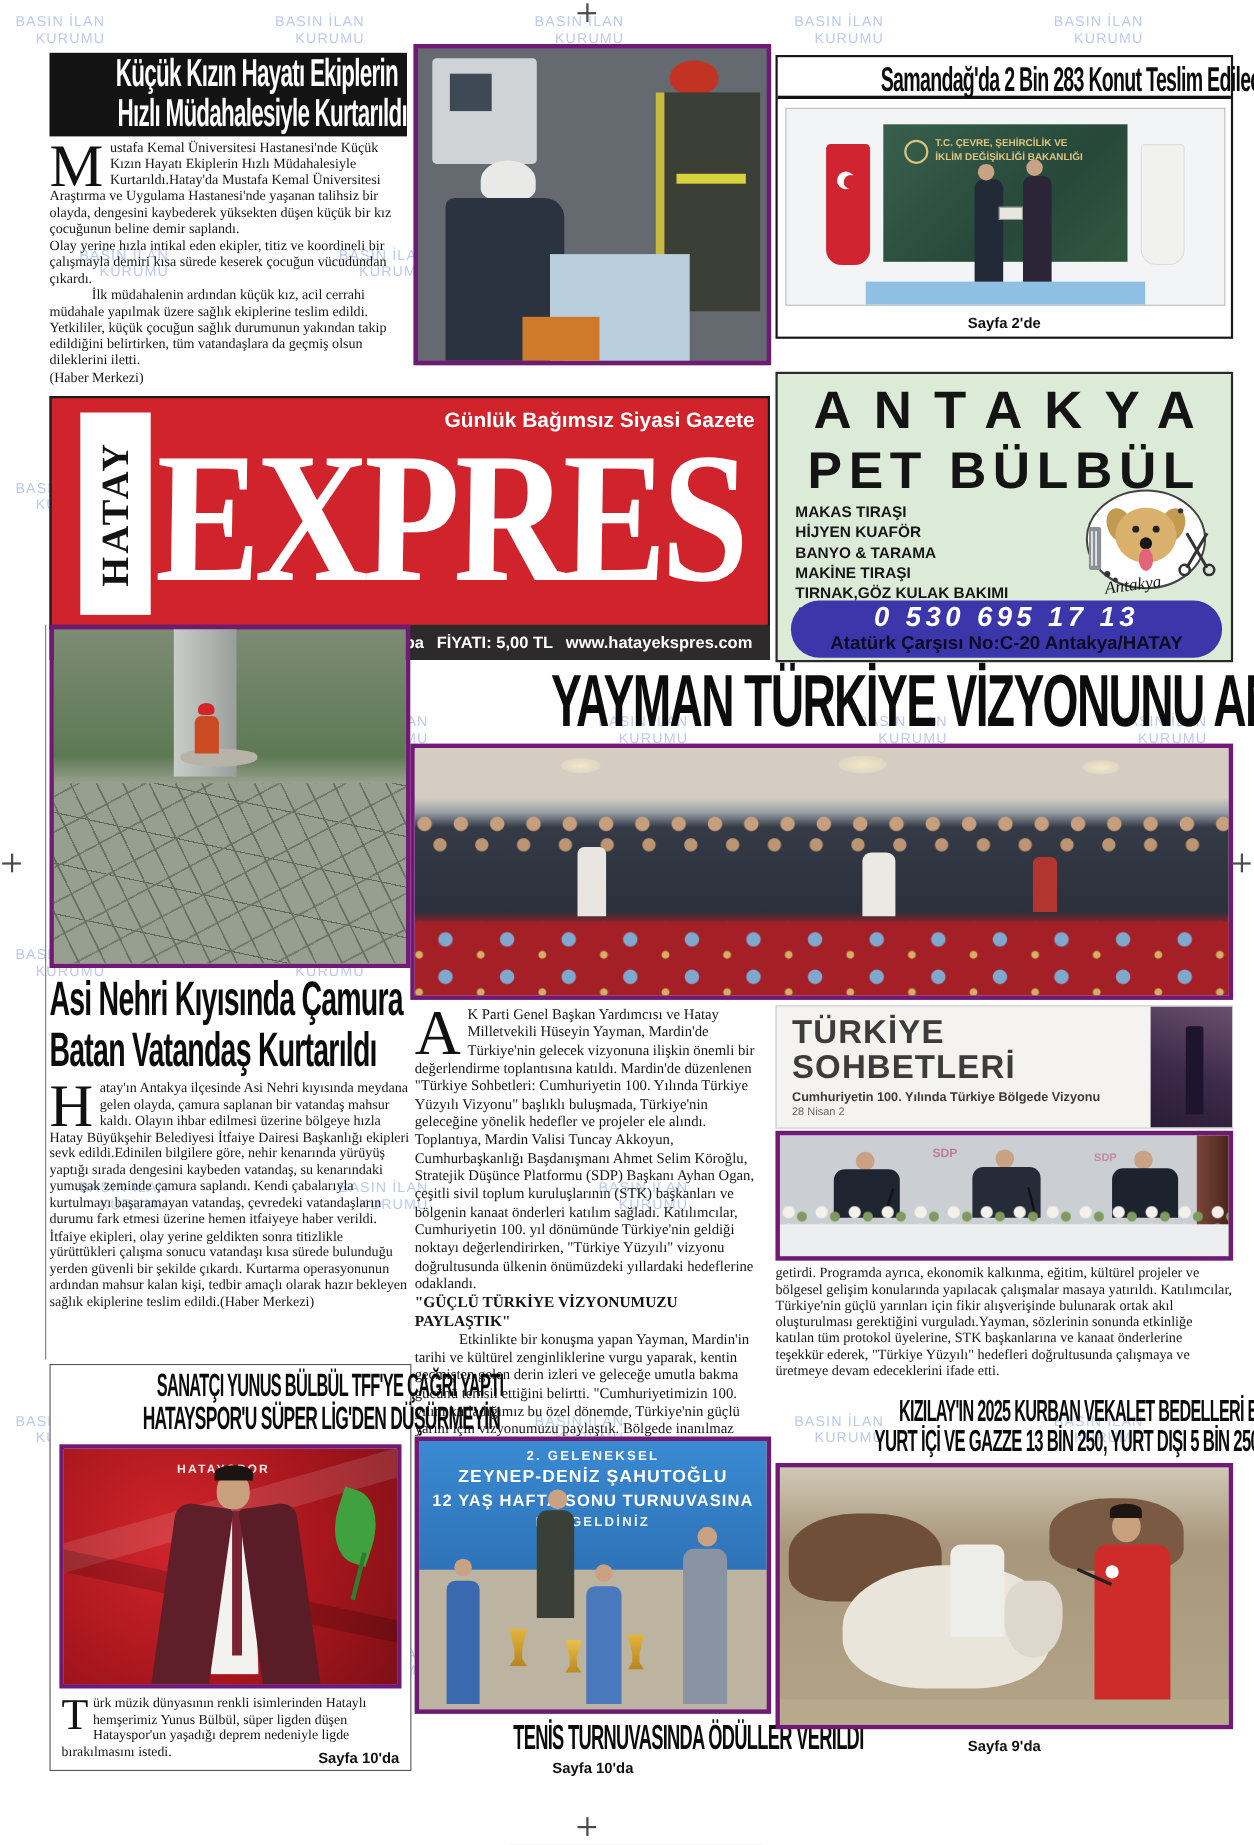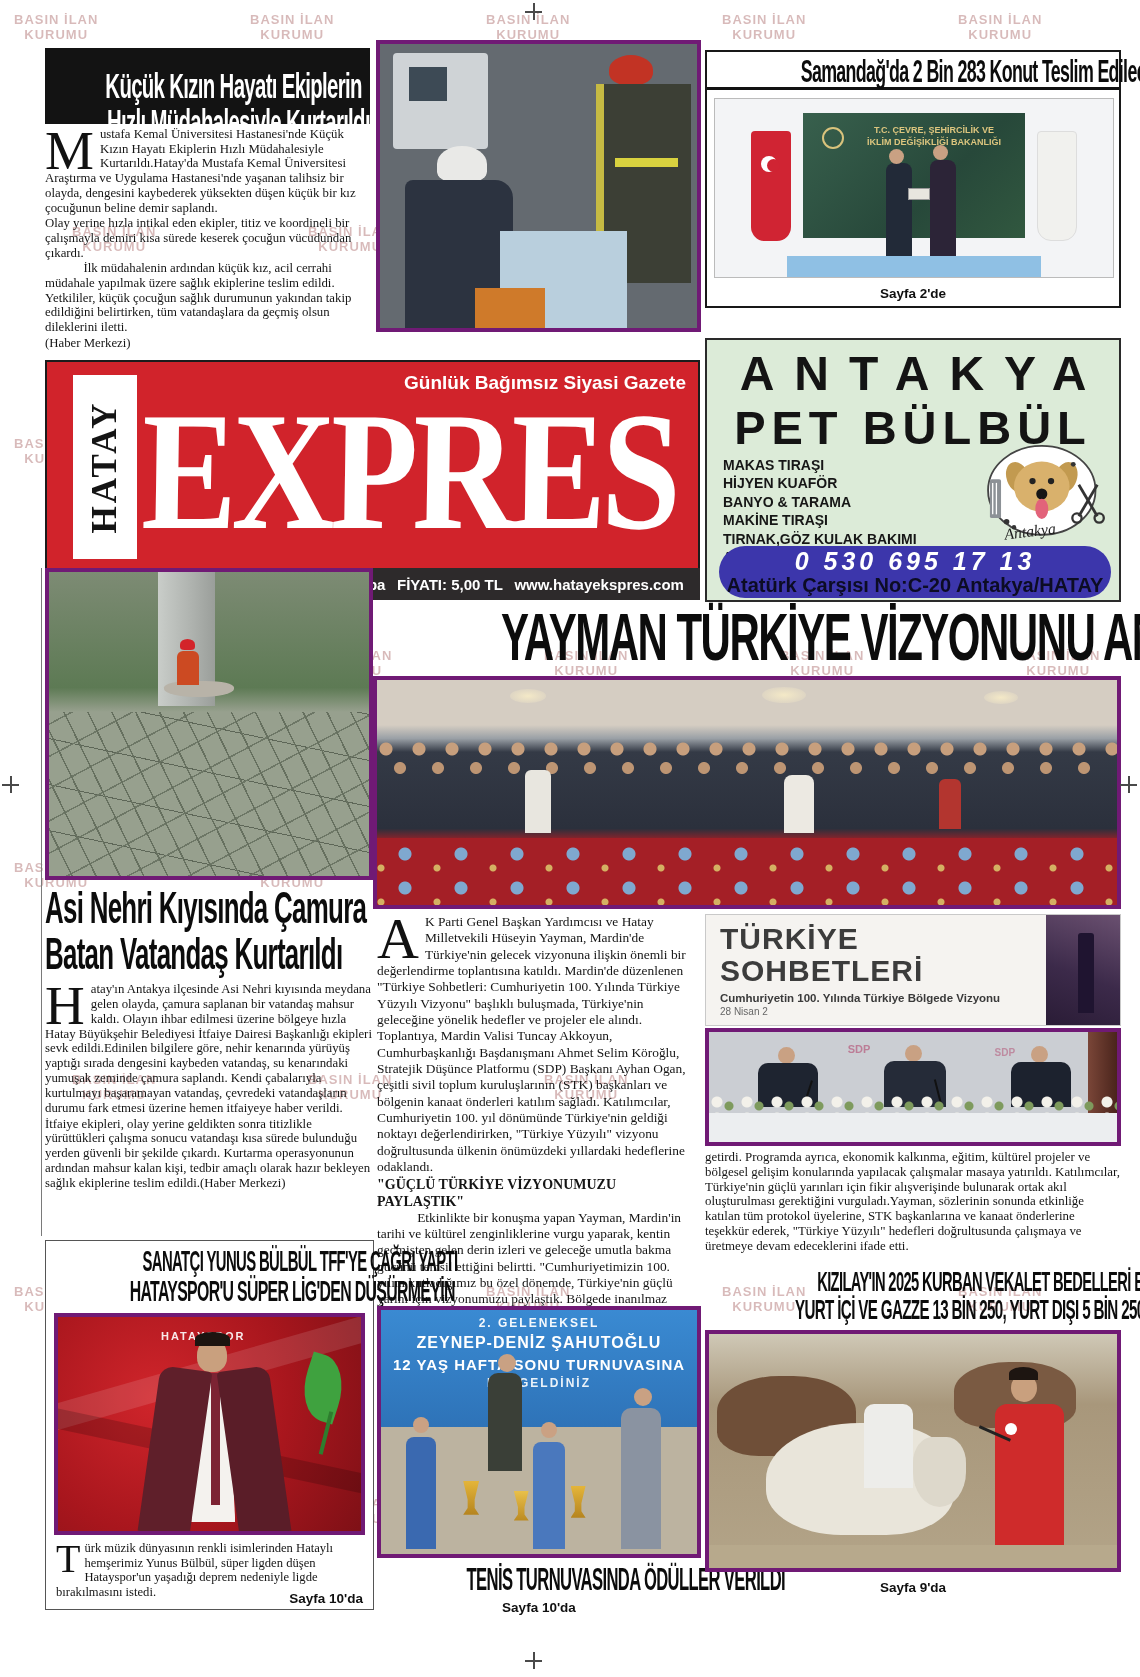--- a/index.html
+++ b/index.html
@@ -10,43 +10,43 @@
   .ph-el{position:absolute}
   .serif{font-family:"Liberation Serif",serif;color:#151515}
   .body-text{font-size:13px;line-height:1.17;text-align:left}
   .body-text p{margin-bottom:1px}
   .indent{text-indent:3em}
   .dropcap{float:left;font-family:"Liberation Serif",serif;font-size:55px;line-height:41px;padding:3px 6px 0 0;font-weight:400;color:#111}
   .cond{display:inline-block;white-space:nowrap;font-weight:700;letter-spacing:-1px;color:#0c0c0c;font-family:"Liberation Sans",sans-serif}
   .hl-center{text-align:center;overflow:visible}
   .pageref{font-weight:700;font-size:13.5px;color:#101010}
   .caption-center{text-align:center;font-weight:700;font-size:13.5px;color:#101010}
-  .wm{position:absolute;color:#7f1d1d;opacity:.30;font-weight:700;font-size:13px;line-height:15px;text-align:center;letter-spacing:1px;pointer-events:none;font-family:"Liberation Sans",sans-serif}
+  .wm{position:absolute;color:#1d4ed8;opacity:.30;font-weight:400;font-size:13px;line-height:15px;text-align:right;letter-spacing:1px;pointer-events:none;font-family:"Liberation Sans",sans-serif}
   .crop{position:absolute;width:17px;height:17px}
   .crop::before{content:"";position:absolute;left:8px;top:0;width:2px;height:17px;background:#4a4a4a}
   .crop::after{content:"";position:absolute;top:8px;left:0;height:2px;width:17px;background:#4a4a4a}
   
   #masthead{position:absolute;left:45px;top:360px;width:655px;height:212px;background:#d1232b;border:2px solid #1c1c1c}
   #hatay-strip{position:absolute;left:26px;top:13px;width:64px;height:184px;background:#fff}
   #hatay-strip span{position:absolute;left:50%;top:50%;transform:translate(-50%,-50%) rotate(-90deg);font-family:"Liberation Serif",serif;font-weight:700;font-size:35px;letter-spacing:3px;color:#141414;white-space:nowrap}
   #expres{position:absolute;left:96px;top:30px;font-family:"Liberation Serif",serif;font-weight:700;font-size:143px;line-height:.95;color:#fff;letter-spacing:-5px;transform:scale(1,1.18) skewX(-1deg);transform-origin:left top;white-space:nowrap}
   #tagline{position:absolute;right:12px;top:10px;color:#fff;font-weight:700;font-size:19px}
   #infobar{position:absolute;left:45px;top:568px;width:655px;height:32px;background:#2d2a2b;color:#fff;display:flex;align-items:center;justify-content:space-between;padding:0 16px;font-weight:700;font-size:15px}
   
-  #story1-banner{position:absolute;left:45px;top:48px;width:325px;height:76px;background:#131313;text-align:center;padding-top:20px}
+  #story1-banner{position:absolute;left:45px;top:48px;width:325px;height:76px;background:#131313;text-align:center;padding-top:2px}
   #story1-banner .cond{color:#fff}
   
   .boxed{border:2px solid #181818}
   .thinbox{border:1px solid #555}
   
   #pet-ad{position:absolute;left:705px;top:338px;width:416px;height:264px;background:#dcebd8;border:2px solid #2a2a2a}
   .pet-title{text-align:center;font-weight:700;color:#141414;line-height:1}
   #pet-pill{position:absolute;left:12px;top:206px;width:392px;height:52px;background:#3c36ab;border-radius:28px;text-align:center;overflow:hidden}
   #pet-phone{color:#fff;font-weight:700;font-style:italic;font-size:25px;letter-spacing:4px;line-height:30px}
-  #pet-addr{color:#0c0c24;font-weight:700;font-size:20px;line-height:18px}
+  #pet-addr{color:#0c0c24;font-weight:700;font-size:17px;line-height:18px}
   
   #sohb{position:absolute;left:705px;top:914px;width:416px;height:112px;background:#f5f3f0;border:1px solid #c9c9c9;overflow:hidden}
   .sohb-title{font-weight:700;font-size:30px;letter-spacing:1px;color:#3c3c3c;line-height:32px}
   
   .subhead{font-weight:700;font-family:"Liberation Serif",serif;font-size:14px}
 </style>
 </head>
 <body>
 
 <div id="page">
@@ -242,21 +242,21 @@
     <div class="ph-el" style="left:30%;bottom:0;width:22%;height:14%;background:#cf7a2a"></div>
   </div>
 
   <div class="abs boxed" style="left:705px;top:50px;width:416px;height:258px;background:#fff;z-index:2">
     <div class="hl-center" style="height:38px;line-height:40px;border-bottom:3px solid #111">
       <span class="cond" style="font-size:27px;transform:scale(0.66,1.16);transform-origin:center">Samandağ'da 2 Bin 283 Konut Teslim Edilecek</span>
     </div>
     <div class="photo" style="left:7px;top:46px;width:400px;height:180px;background:#f3f4f6;border:1px solid #bbb">
       <div class="ph-el" style="left:22%;top:8%;width:56%;height:70%;background:linear-gradient(135deg,#38604d,#27483a 60%,#31583f)"></div>
       <div class="ph-el" style="left:27%;top:16%;width:22px;height:22px;border:2px solid #d9c37c;border-radius:50%"></div>
-      <div class="ph-el" style="left:34%;top:14%;width:42%;text-align:center;color:#dcc57e;font-weight:700;font-size:9px;line-height:12px">
+      <div class="ph-el" style="left:34%;top:14%;width:42%;color:#dcc57e;font-weight:700;font-size:9px;line-height:12px">
         <div>T.C. ÇEVRE, ŞEHİRCİLİK VE</div>
         <div>İKLİM DEĞİŞİKLİĞİ BAKANLIĞI</div>
       </div>
       <div class="ph-el" style="left:9%;top:18%;width:40px;height:62%;background:#d02433;border-radius:4px 4px 14px 14px"></div>
       <div class="ph-el" style="left:11.5%;top:32%;width:16px;height:16px;background:#fff;border-radius:50%"></div>
       <div class="ph-el" style="left:13%;top:33.5%;width:13px;height:13px;background:#d02433;border-radius:50%"></div>
       <div class="ph-el" style="right:9%;top:18%;width:40px;height:62%;background:#f1f1ee;border-radius:4px 4px 14px 14px;border:1px solid #ddd"></div>
       <div class="ph-el" style="left:43%;top:36%;width:26px;height:56%;background:#222a38;border-radius:8px 8px 0 0"></div>
       <div class="ph-el" style="left:43.8%;top:28%;width:15px;height:15px;background:#c9a183;border-radius:50%"></div>
       <div class="ph-el" style="left:54%;top:34%;width:26px;height:58%;background:#2c2437;border-radius:8px 8px 0 0"></div>

